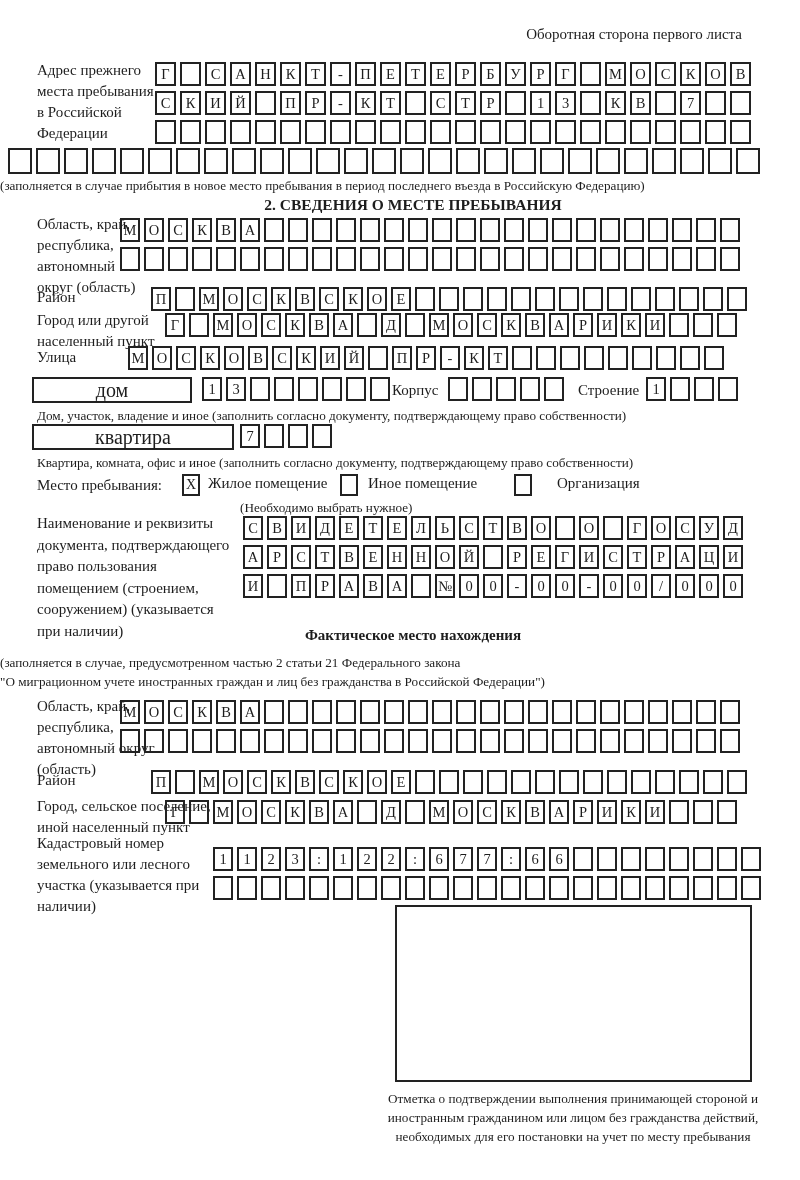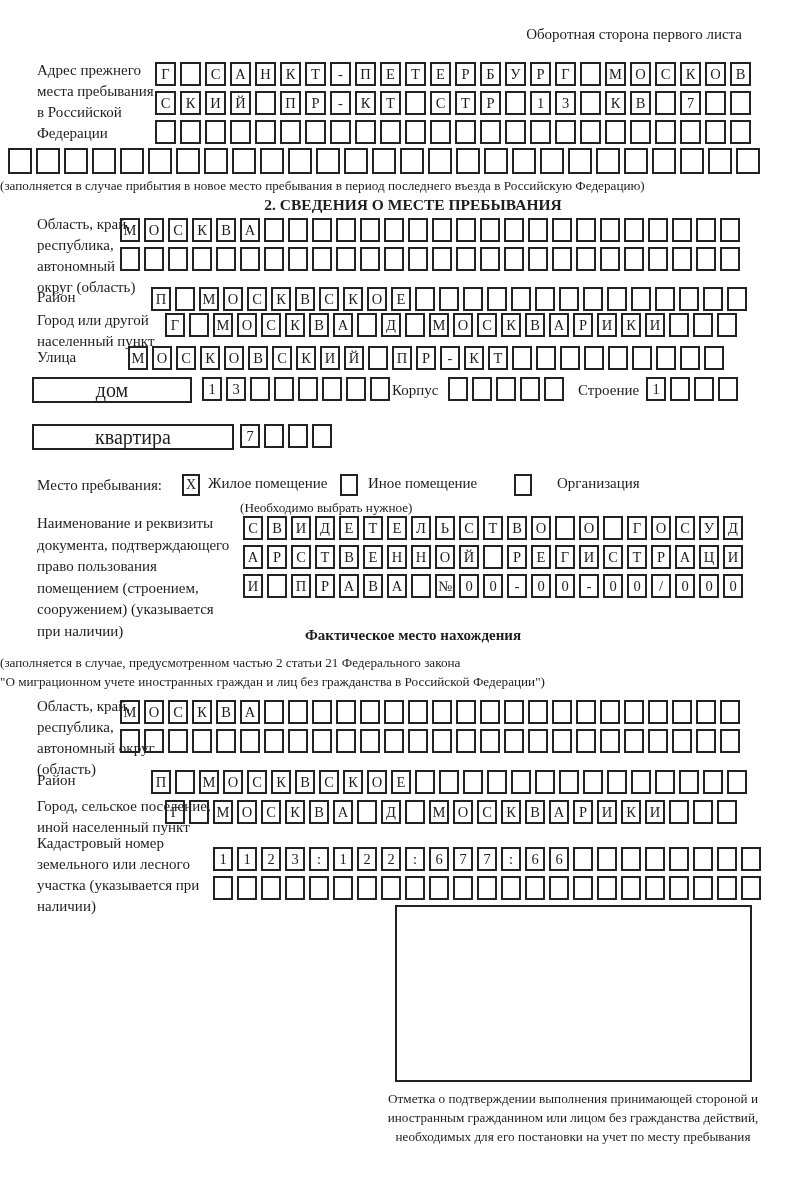--- a/index.html
+++ b/index.html
@@ -303,28 +303,30 @@
       <span class="cell"></span>
       <span class="cell"></span>
     </div>
   <div class="label" style="left:578px;top:380px;">Строение</div>
   <div class="cellrow" style="left:646px;top:377px;">
       <span class="cell">1</span>
       <span class="cell"></span>
       <span class="cell"></span>
       <span class="cell"></span>
     </div>
+  <div class="caption" style="left:37px;top:407px;">Дом, участок, владение и иное (заполнить согласно документу, подтверждающему право собственности)</div>
 
   <div class="fieldbox" style="left:32px;top:424px;width:202px;">квартира</div>
   <div class="cellrow" style="left:240px;top:424px;">
       <span class="cell">7</span>
       <span class="cell"></span>
       <span class="cell"></span>
       <span class="cell"></span>
     </div>
+  <div class="caption" style="left:37px;top:454px;">Квартира, комната, офис и иное (заполнить согласно документу, подтверждающему право собственности)</div>
 
   <div class="label" style="left:37px;top:475px;">Место пребывания:</div>
   <div class="checkbox" style="left:182px;top:474px;">X</div>
   <div class="opt" style="left:208px;top:475px;">Жилое помещение</div>
   <div class="checkbox" style="left:340px;top:474px;"></div>
   <div class="opt" style="left:368px;top:475px;">Иное помещение</div>
   <div class="checkbox" style="left:514px;top:474px;"></div>
   <div class="opt" style="left:557px;top:475px;">Организация</div>
   <div class="caption" style="left:240px;top:499px;">(Необходимо выбрать нужное)</div>
 

